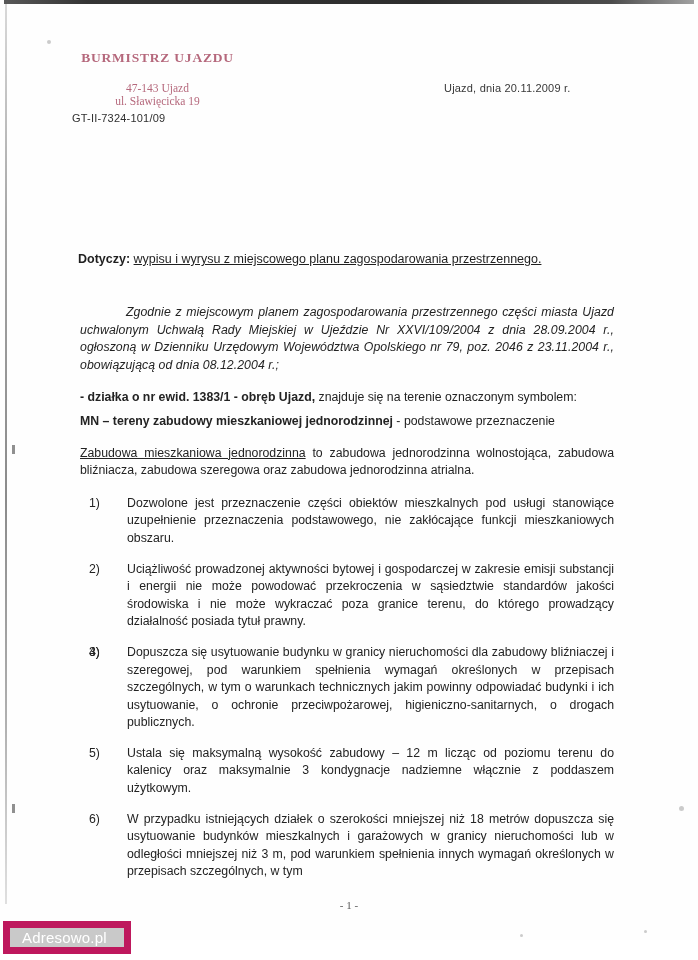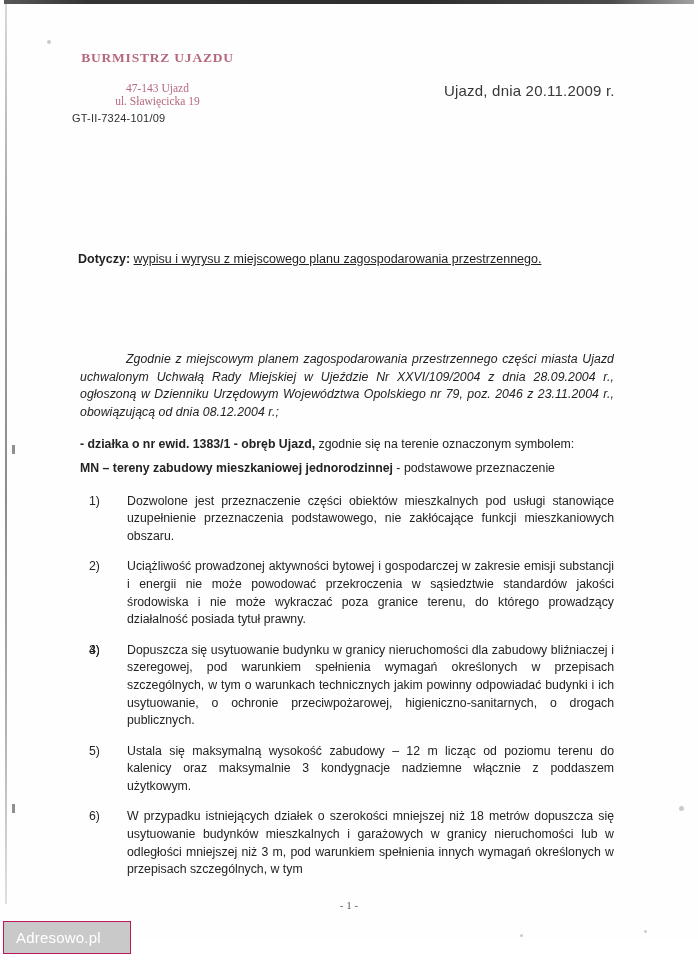--- a/index.html
+++ b/index.html
@@ -54,40 +54,39 @@
   }
   .stamp .l2{ font-size:11.5px; margin-top:16px; }
   .stamp .l3{ font-size:11.5px; margin-top:1px; }
 
   .refno{
     position:absolute; left:72px; top:112px;
     font-size:11px; color:#2f2f2f; letter-spacing:.2px;
   }
   .dateline{
     position:absolute; left:444px; top:82px;
-    font-size:15px; color:#383838; letter-spacing:.2px;
+    font-size:11px; color:#383838; letter-spacing:.2px;
   }
 
   
   .subject{
     position:absolute; left:78px; top:252px; width:530px;
     font-size:12.5px; color:#1f1f1f;
   }
   .subject .lbl{ font-weight:bold; }
   .subject .val{ text-decoration:underline; }
 
   
   .body{
     position:absolute; left:80px; top:304px; width:534px;
     font-size:12.3px; color:#232323; line-height:17.6px;
   }
   .p-intro{
     font-style:italic; text-align:justify; text-indent:46px;
     letter-spacing:.05px;
-    margin-top:47px;
   }
   .p-plot{
     margin-top:15px; text-align:justify;
   }
   .p-plot b{ font-weight:bold; }
   .p-mn{
     margin-top:6px;
   }
   .p-mn .mn-head{ font-weight:bold; }
   .p-mn .mn-cont{ display:block; padding-left:24px; }
@@ -111,21 +110,21 @@
   
   .pagenum{
     position:absolute; left:0; top:899px; width:698px;
     text-align:center; font-family:"Liberation Serif", serif;
     font-size:11px; color:#5a5a5a;
   }
   .watermark{
     position:absolute; left:3px; top:921px;
     width:128px; height:33px;
     background:#c9c9c9;
-    border:1px solid #be185d;
+    border:7px solid #be185d;
     display:flex; align-items:center; padding-left:12px;
   }
   .watermark span{
     color:#ffffff; font-size:15px; letter-spacing:.2px;
   }
 </style>
 </head>
 <body>
 
 <div id="page">
@@ -151,27 +150,30 @@
   <div class="subject">
     <span class="lbl">Dotyczy:</span>
     <span class="val">wypisu i wyrysu z miejscowego planu zagospodarowania przestrzennego.</span>
   </div>
 
   <div class="body">
 
     <p class="p-intro">Zgodnie z miejscowym planem zagospodarowania przestrzennego części miasta Ujazd uchwalonym Uchwałą Rady Miejskiej w  Ujeździe  Nr XXVI/109/2004 z dnia 28.09.2004 r., ogłoszoną w Dzienniku Urzędowym Województwa Opolskiego nr 79, poz. 2046 z 23.11.2004 r., obowiązującą od dnia 08.12.2004 r.;</p>
 
     <p class="p-plot">
-      <b>- działka o nr ewid. 1383/1 - obręb Ujazd,</b><span> zgodnie się na terenie oznaczonym symbolem:</span>
+      <b>- działka o nr ewid. 1383/1 - obręb Ujazd,</b><span> znajduje się na terenie oznaczonym symbolem:</span>
     </p>
 
     <p class="p-mn">
       <span class="mn-head">MN – tereny zabudowy mieszkaniowej jednorodzinnej</span><span> - podstawowe przeznaczenie</span>
     </p>
 
+    <p class="p-def">
+      <u>Zabudowa mieszkaniowa jednorodzinna</u><span> to zabudowa jednorodzinna wolnostojąca, zabudowa bliźniacza, zabudowa szeregowa oraz zabudowa jednorodzinna atrialna.</span>
+    </p>
 
     <ol class="clauses">
       <li>
         <span class="num">1)</span>
         <span>Dozwolone jest przeznaczenie części obiektów mieszkalnych pod usługi stanowiące uzupełnienie przeznaczenia podstawowego, nie zakłócające funkcji mieszkaniowych obszaru.</span>
       </li>
       <li>
         <span class="num">2)</span>
         <span>Uciążliwość prowadzonej aktywności bytowej i gospodarczej w zakresie emisji substancji i energii nie może powodować przekroczenia w sąsiedztwie standardów jakości środowiska i nie może wykraczać poza granice terenu, do którego prowadzący działalność posiada tytuł prawny.</span>
       </li>

